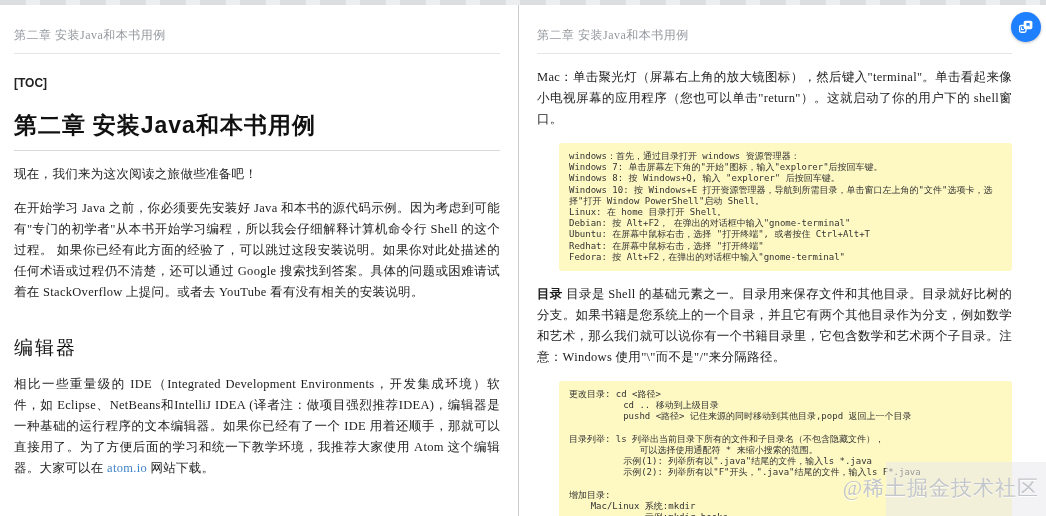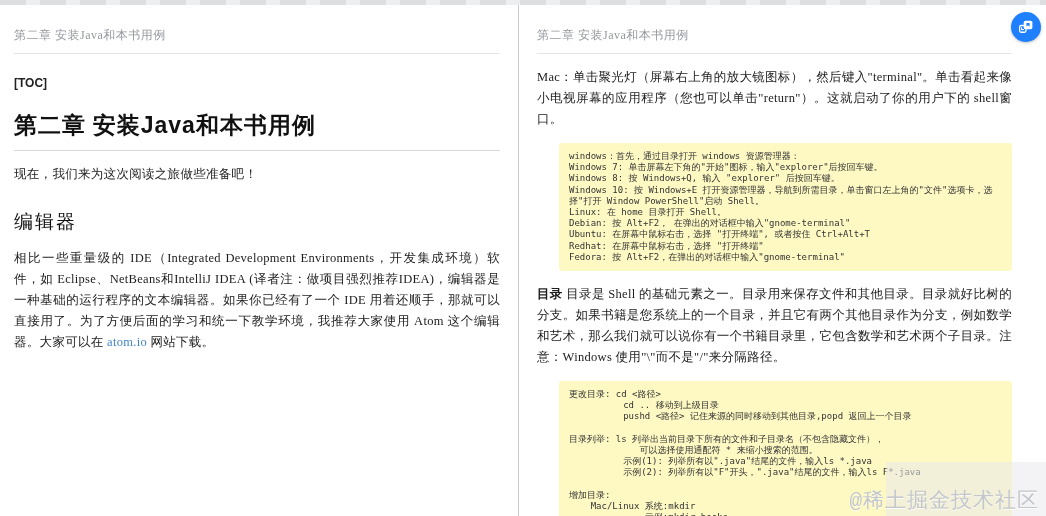--- a/index.html
+++ b/index.html
@@ -18,57 +18,58 @@
   .runhead { font-size:12px; color:#95999e; letter-spacing:.5px; }
   .runrule { border:none; border-top:1px solid #e4e5e7; margin-top:9px; }
 
   .toc { font-family:"Liberation Sans","DejaVu Sans",sans-serif; font-size:12px; color:#222;
     margin-top:22px; font-weight:bold; }
 
   h1.doc-title { margin-top:20px; font-size:23px; font-weight:bold; color:#111;
     padding-bottom:9px; border-bottom:1px solid #d9d9d9; letter-spacing:1px; }
   h1.doc-title .latin { font-family:"Liberation Sans","DejaVu Sans",sans-serif; }
 
-  h2.doc-sub { margin-top:24px; font-size:19px; font-weight:400; color:#111; letter-spacing:2px; }
+  h2.doc-sub { margin-top:32px; font-size:19px; font-weight:400; color:#111; letter-spacing:2px; }
 
   p.body { font-size:12.5px; line-height:21px; text-align:justify; margin-top:13px;
     letter-spacing:.3px; }
   p.body .lead-bold { font-weight:bold; }
   a.doclink { color:#4285c8; text-decoration:none; }
 
   pre.codeblock { margin:13px 0 0 22px; background:#fef9c3; border-radius:3px;
     font-family:"DejaVu Sans Mono","Liberation Mono",monospace; font-size:9px; line-height:11.2px;
     color:#333; padding:8px 10px; white-space:pre-wrap; word-break:break-all; width:453px; }
 
   .plugin-btn { position:absolute; top:12px; right:5px; width:30px; height:30px; border-radius:50%;
     background:#1e80ff; box-shadow:0 1px 3px rgba(0,0,0,.25); display:flex;
     align-items:center; justify-content:center; cursor:pointer; }
   .plugin-btn svg { width:18px; height:18px; }
 
   .watermark-box { position:absolute; right:0; bottom:0; width:160px; height:54px;
     background:rgba(233,234,236,.55); }
-  .watermark { position:absolute; right:7px; bottom:2px;
-    font-family:Liberation Mono, monospace; font-size:21px; color:#c3c6ca;
+  .watermark { position:absolute; right:7px; bottom:14px;
+    font-family:Liberation Serif, serif; font-size:21px; color:#c3c6ca;
     text-shadow:0 1px 0 rgba(255,255,255,.8); letter-spacing:1px; white-space:nowrap; }
 </style>
 </head>
 <body>
 
 <div class="top-strip"></div>
 <div class="page-divider"></div>
 
 <div class="page page-left">
   <div class="runhead">第二章 安装Java和本书用例</div>
   <hr class="runrule">
 
   <div class="toc">[TOC]</div>
 
   <h1 class="doc-title"><span>第二章 安装</span><span class="latin">Java</span><span>和本书用例</span></h1>
 
   <p class="body">现在，我们来为这次阅读之旅做些准备吧！</p>
+  <p class="body">在开始学习 Java 之前，你必须要先安装好 Java 和本书的源代码示例。因为考虑到可能有"专门的初学者"从本书开始学习编程，所以我会仔细解释计算机命令行 Shell 的这个过程。 如果你已经有此方面的经验了，可以跳过这段安装说明。如果你对此处描述的任何术语或过程仍不清楚，还可以通过 Google 搜索找到答案。具体的问题或困难请试着在 StackOverflow 上提问。或者去 YouTube 看有没有相关的安装说明。</p>
 
   <h2 class="doc-sub">编辑器</h2>
 
 
   <p class="body"><span>相比一些重量级的 IDE（Integrated Development Environments，开发集成环境）软件，如 Eclipse、NetBeans和IntelliJ IDEA (译者注：做项目强烈推荐IDEA)，编辑器是一种基础的运行程序的文本编辑器。如果你已经有了一个 IDE 用着还顺手，那就可以直接用了。为了方便后面的学习和统一下教学环境，我推荐大家使用 Atom 这个编辑器。大家可以在 </span><a class="doclink" href="#">atom.io</a><span> 网站下载。</span></p>
 
 </div>
 
 <div class="page page-right">
   <div class="runhead">第二章 安装Java和本书用例</div>

